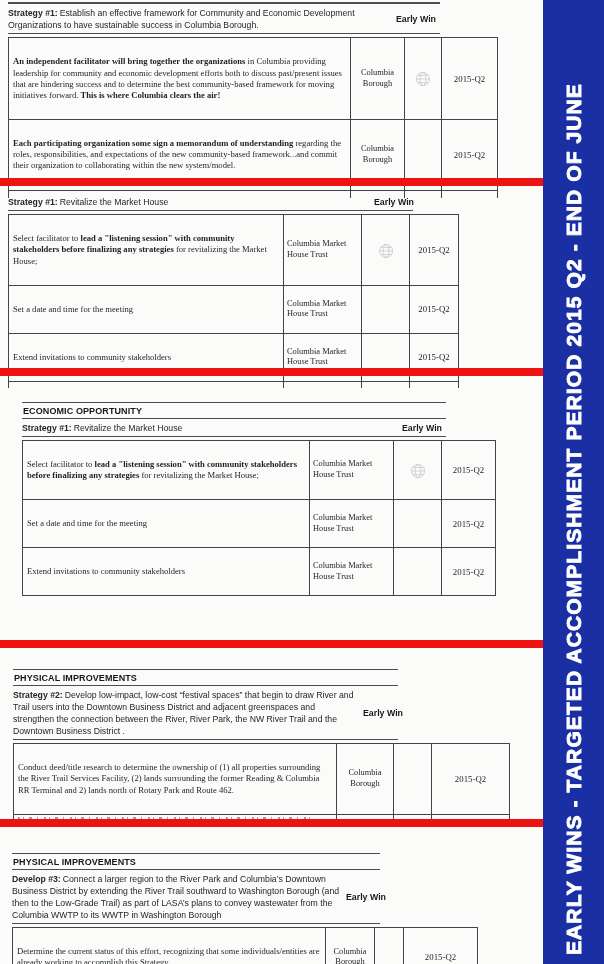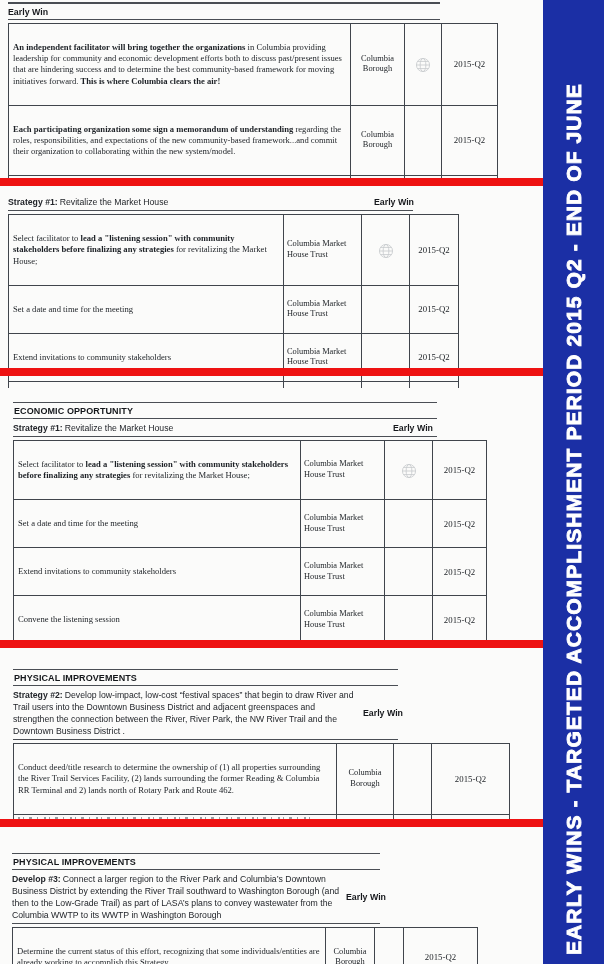--- a/index.html
+++ b/index.html
@@ -11,21 +11,21 @@
         transform:rotate(-90deg);transform-origin:top left;white-space:nowrap;
         font-weight:bold;font-size:21px;letter-spacing:1.1px;color:#ffffff;
         -webkit-text-stroke:0.9px #ffffff;padding-left:5px;box-sizing:border-box;}
   
   .redbar{position:absolute;left:0;width:543px;height:8px;background:#ee1212;}
   #bar1{top:178px;} #bar2{top:368px;} #bar3{top:640px;} #bar4{top:819px;}
   
   .sec{position:absolute;}
   #s1{top:2px;left:8px;width:500px;}
   #s2{top:193px;left:8px;width:460px;}
-  #s3{top:402px;left:13px;width:480px;}
+  #s3{top:402px;left:22px;width:480px;}
   #s4{top:669px;left:13px;width:500px;}
   #s5{top:853px;left:12px;width:470px;}
   .rule{border-top:1.4px solid #4a4e54;height:0;}
   #s1 .rule{width:432px;} #s2 .rule{width:405px;} #s3 .rule{width:424px;}
   #s4 .rule{width:385px;} #s5 .rule{width:368px;}
   .cat{font-size:9px;font-weight:bold;color:#14171b;padding:2.5px 0 2px 1px;letter-spacing:.1px;}
   .strat-row{display:flex;justify-content:space-between;align-items:center;padding:3px 0 2px 0;box-sizing:border-box;}
   #s1 .strat-row{width:432px;} #s2 .strat-row{width:410px;} #s3 .strat-row{width:424px;}
   #s4 .strat-row{width:394px;} #s5 .strat-row{width:378px;}
   .strat{margin:0;font-size:8.7px;line-height:1.4;color:#23262b;}
@@ -50,20 +50,21 @@
 </style>
 </head>
 <body>
 
 <div id="page">
 
   <div class="sec" id="s1">
     <div class="rule"></div>
     <div class="rule"></div>
     <div class="strat-row">
+      <p class="strat"><b>Strategy #1:</b><span>Establish an effective framework for Community and Economic Development Organizations to have sustainable success in Columbia Borough.</span></p>
       <div class="ew">Early Win</div>
     </div>
     <div class="rule strat-rule"></div>
     <table class="tbl">
       <colgroup>
           <col style="width:342px">
           <col style="width:54px">
           <col style="width:37px">
           <col style="width:56px">
         </colgroup>
@@ -188,26 +189,20 @@
         <td class="owner left">Columbia Market House Trust</td>
         <td class="stamp"></td>
         <td class="period">2015-Q2</td>
       </tr>
       <tr style="height:31px">
         <td class="task"><span>Extend invitations to community stakeholders</span></td>
         <td class="owner left">Columbia Market House Trust</td>
         <td class="stamp"></td>
         <td class="period">2015-Q2</td>
       </tr>
-      <tr style="height:43px">
-        <td class="task"><span>Convene the listening session</span></td>
-        <td class="owner left">Columbia Market House Trust</td>
-        <td class="stamp"></td>
-        <td class="period">2015-Q2</td>
-      </tr>
     </tbody>
       </table>
   </div>
 
   <div class="redbar" id="bar3"></div>
 
   <div class="sec" id="s4">
     <div class="rule"></div>
     <div class="cat">PHYSICAL IMPROVEMENTS</div>
     <div class="rule"></div>

